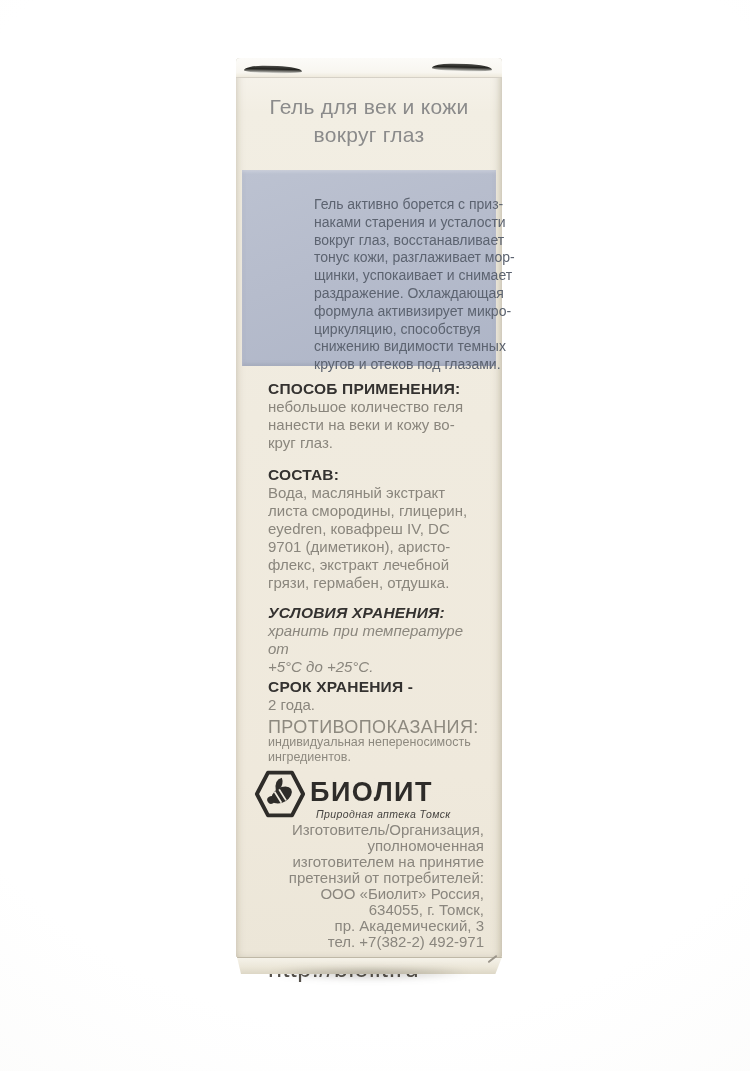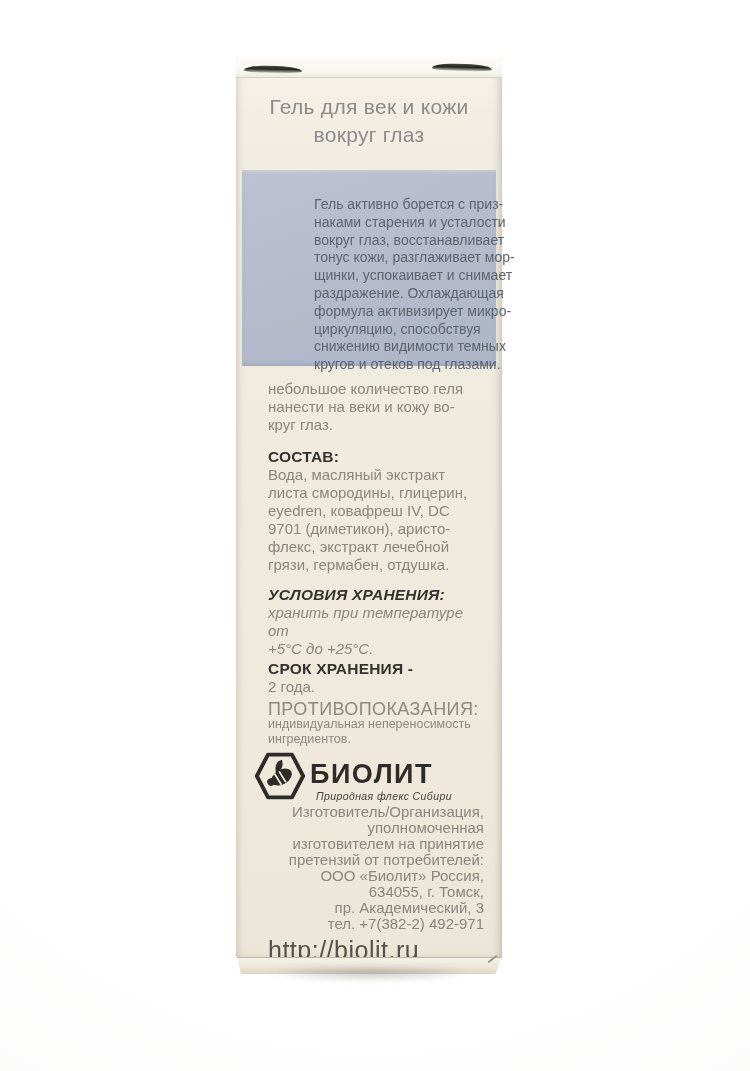--- a/index.html
+++ b/index.html
@@ -188,20 +188,21 @@
 раздражение. Охлаждающая
 формула активизирует микро-
 циркуляцию, способствуя
 снижению видимости темных
 кругов и отеков под глазами.</div>
     </div>
 
     <div class="content">
 
       <div class="m-usage">
+        <p class="sec-h">СПОСОБ ПРИМЕНЕНИЯ:</p>
         <p class="sec-b">небольшое количество геля
 нанести на веки и кожу во-
 круг глаз.</p>
       </div>
 
       <div class="m-sostav">
         <p class="sec-h">СОСТАВ:</p>
         <p class="sec-b">Вода, масляный экстракт
 листа смородины, глицерин,
 eyedren, ковафреш IV, DC
@@ -235,21 +236,21 @@
               <ellipse cx="31" cy="30" rx="13" ry="8.5" fill="#2e2c29"></ellipse>
               <line x1="26" y1="22.5" x2="26" y2="37.5" stroke="#f0ebdf" stroke-width="2"></line>
               <line x1="32" y1="22" x2="32" y2="38" stroke="#f0ebdf" stroke-width="2"></line>
               <circle cx="17.5" cy="28.5" r="4.5" fill="#2e2c29"></circle>
               <path d="M28 22 Q33 10 42 13 Q40 21 32 23 Z" fill="#2e2c29"></path>
             </g>
           </svg>
         </span>
         <span class="logo-texts">
           <div class="logo-name">БИОЛИТ</div>
-          <div class="logo-tagline">Природная флекс Сибири</div>
+          <div class="logo-tagline">Природная аптека Томск</div>
         </span>
       </div>
 
       <p class="manufacturer">Изготовитель/Организация,
 уполномоченная
 изготовителем на принятие
 претензий от потребителей:
 ООО «Биолит» Россия,
 634055, г. Томск,
 пр. Академический, 3

